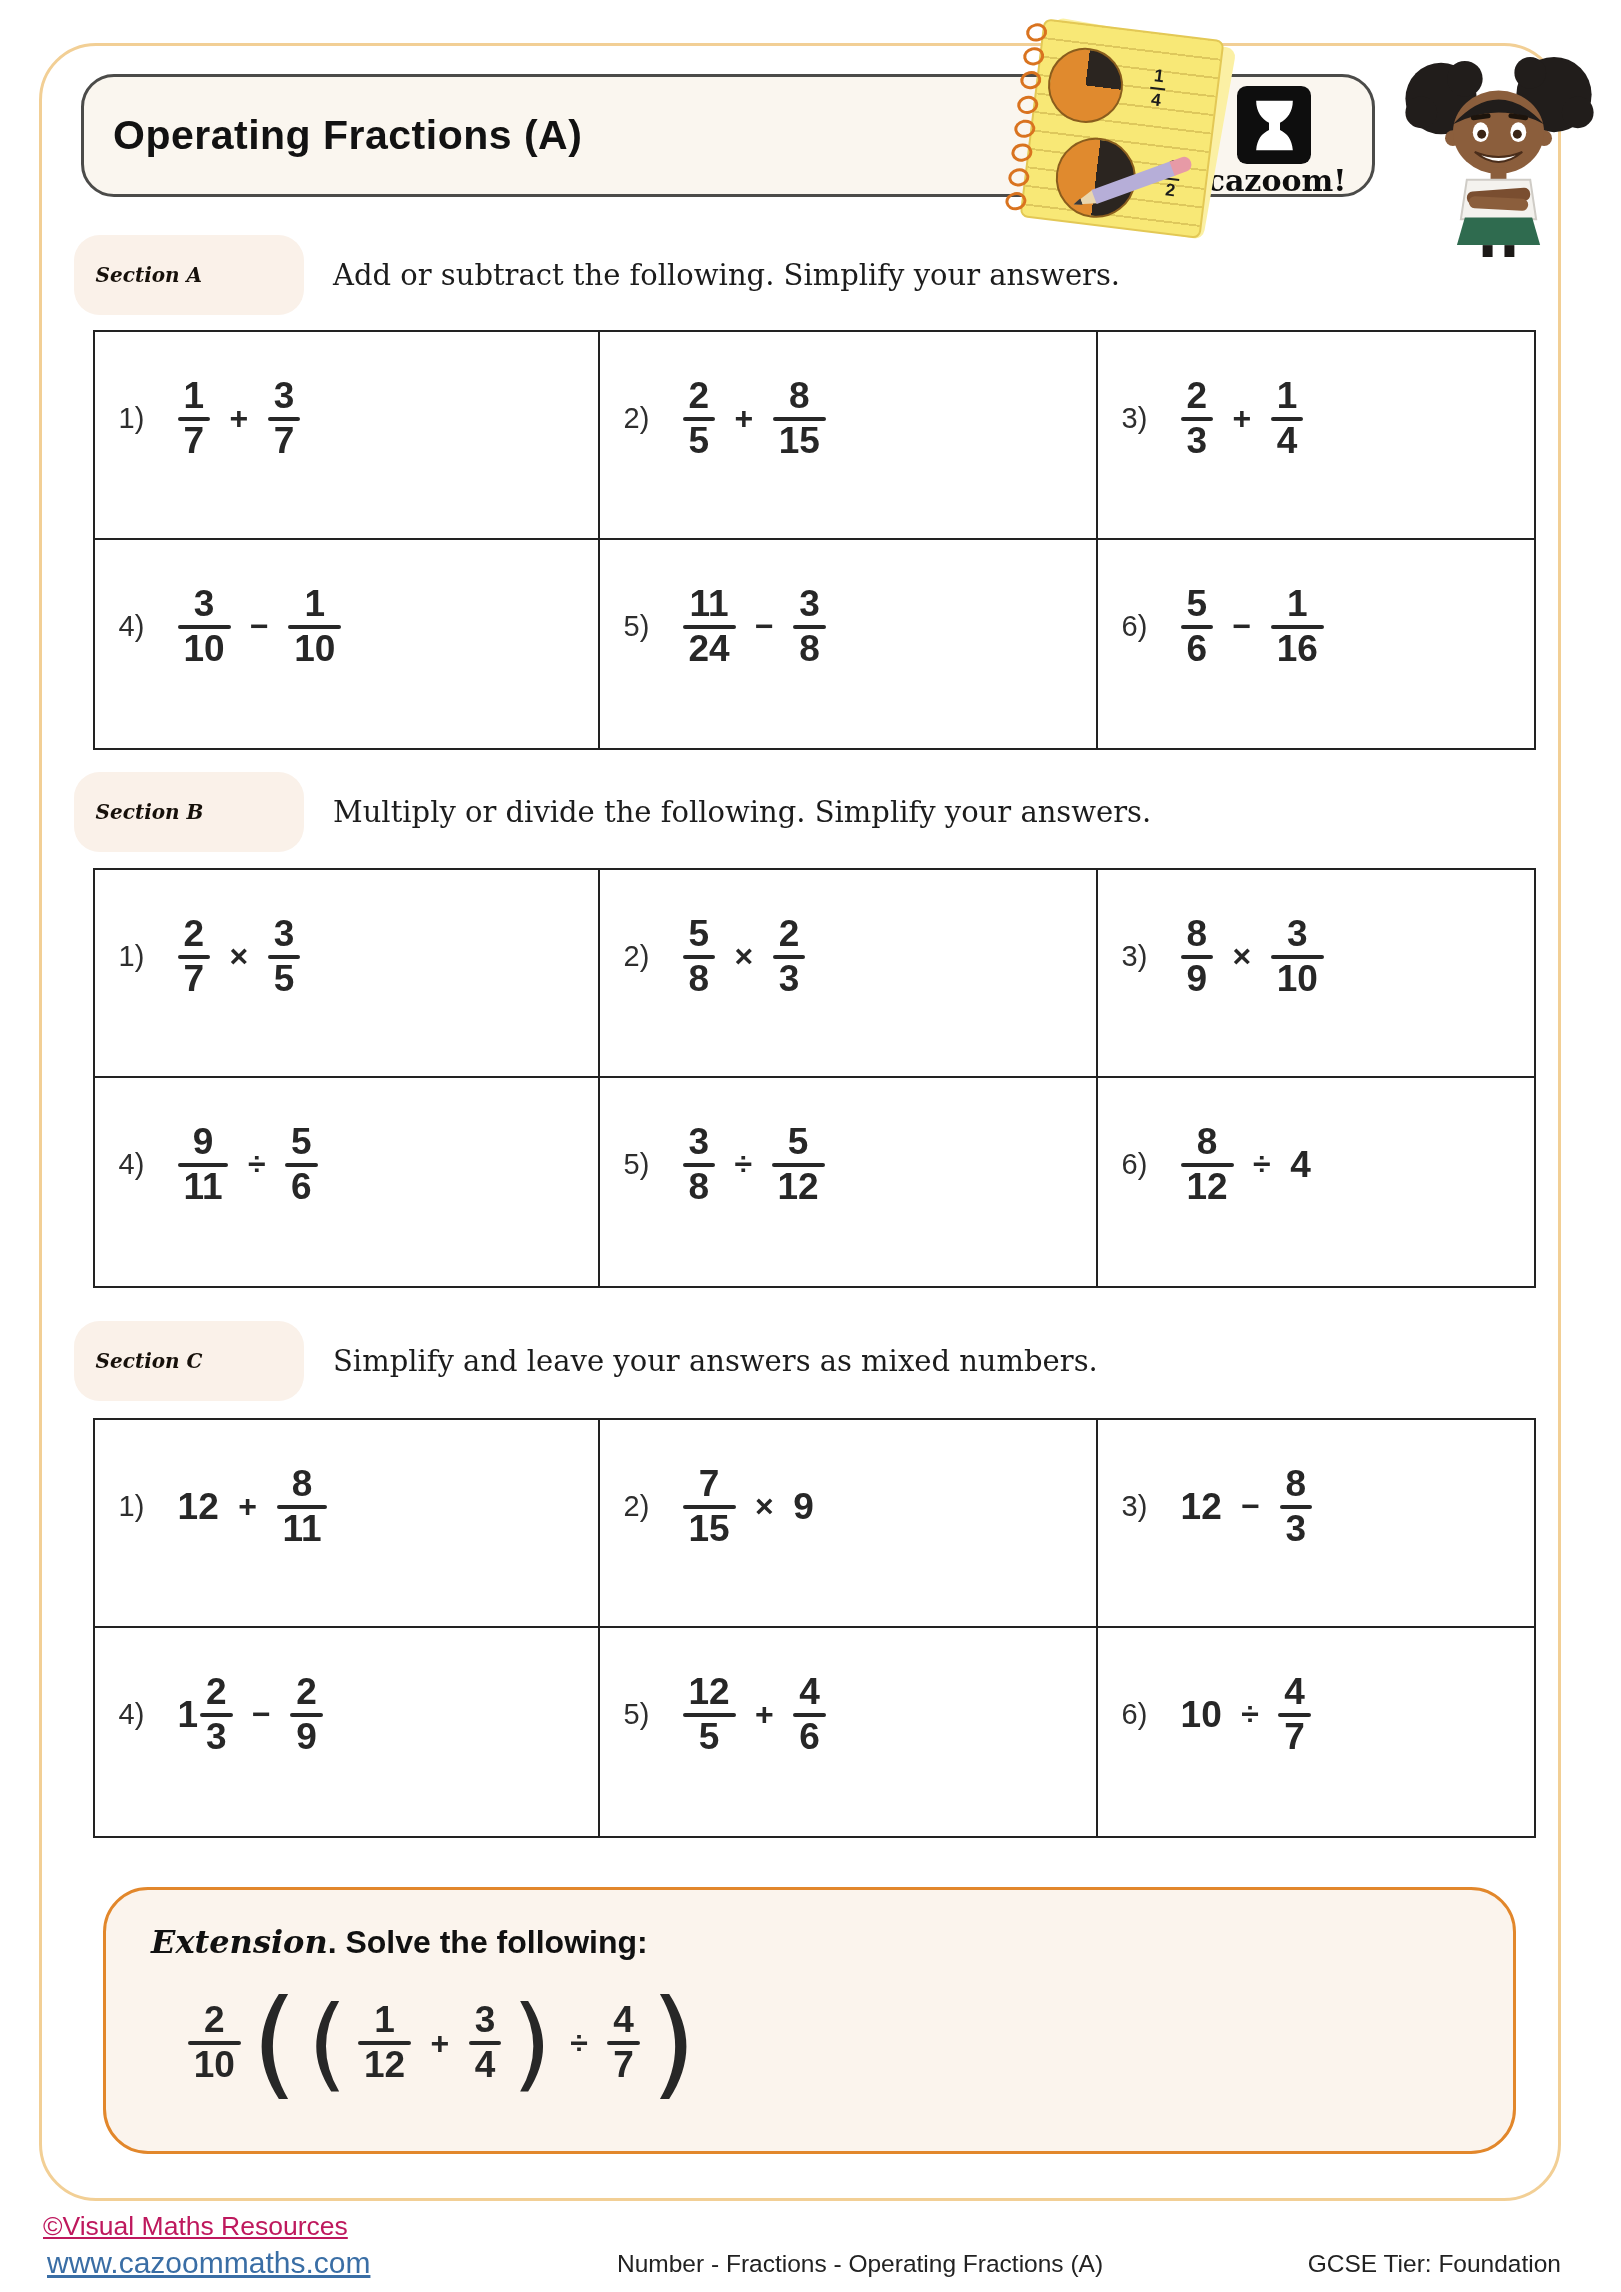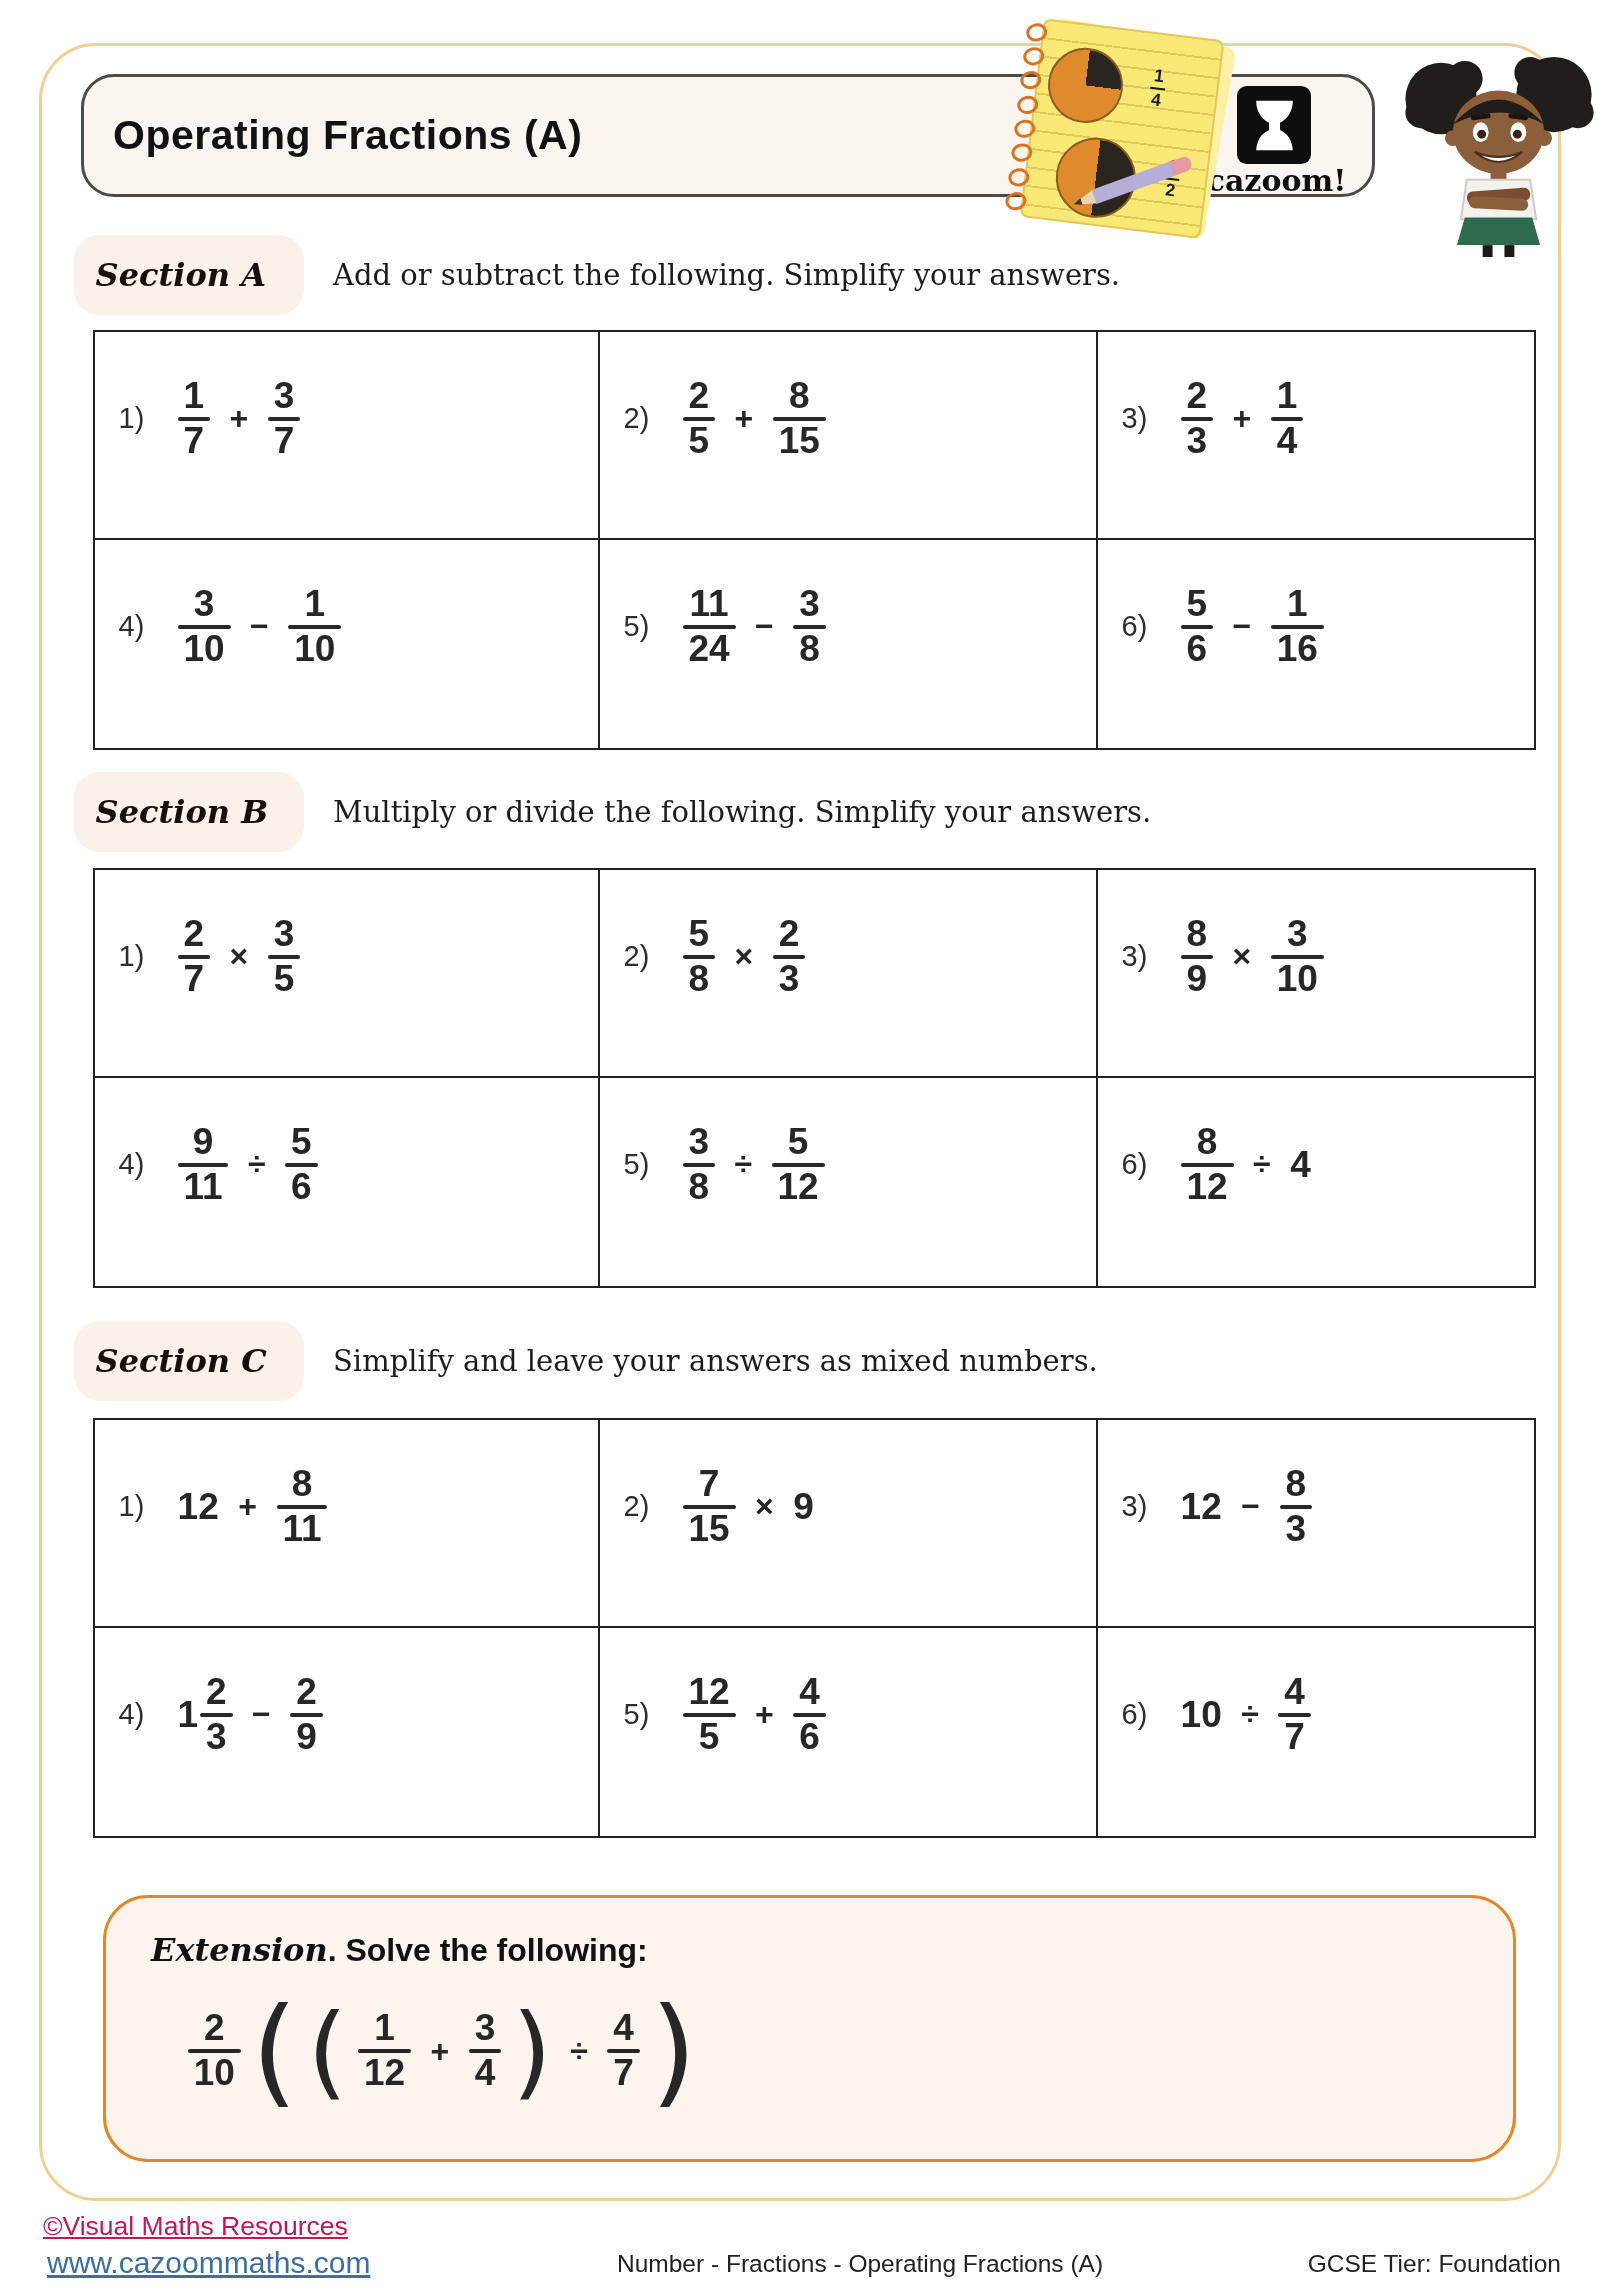--- a/index.html
+++ b/index.html
@@ -51,21 +51,21 @@
     border-radius:9.8px;display:flex;align-items:center;justify-content:center;z-index:2;}
   .logo-text{position:absolute;left:1198px;top:163px;width:157px;text-align:center;z-index:2;
     font-family:"DejaVu Serif", serif;font-weight:bold;font-size:30px;color:#0e0e0e;}
   
   .girl{position:absolute;left:1380px;top:49px;width:241px;height:208px;z-index:3;}
   
   .sec-label{
     position:absolute;left:74px;width:230px;height:80px;background:#FAF1E9;border-radius:25.5px;
     box-sizing:border-box;display:flex;align-items:center;padding-left:21.6px;z-index:1;
   }
-  .sec-label-text{font-family:"DejaVu Serif", serif;font-style:italic;font-weight:bold;font-size:32px;color:#16100a;}
+  .sec-label-text{font-family:"DejaVu Serif", serif;font-style:italic;font-weight:bold;font-size:20px;color:#16100a;}
   .sec-instruction{
     position:absolute;left:333px;height:80px;display:flex;align-items:center;z-index:1;
     font-family:"DejaVu Serif", serif;font-size:29px;color:#1c1c1c;
   }
   .grid{
     position:absolute;left:93px;width:1439px;display:grid;z-index:1;background:#fff;
     grid-template-columns:505px 498px 436px;grid-auto-rows:208px;border:2px solid #222;
   }
   .cell{box-sizing:border-box;}
   .cell:nth-child(3n+1),.cell:nth-child(3n+2){border-right:2px solid #222;}
@@ -76,21 +76,21 @@
   .nu,.de{font-weight:bold;font-size:37px;line-height:1.05;color:#272727;padding:0 5.9px;}
   .bar{align-self:stretch;height:3.9px;background:#272727;border-radius:2px;margin:1px 0;}
   .op{font-weight:bold;font-size:32px;color:#272727;margin:0 13.7px;}
   .wh{font-weight:bold;font-size:37px;color:#272727;margin:0 5.9px;}
   .wh.tight{margin-right:-3.9px;}
   .br{font-family:"DejaVu Sans", sans-serif;color:#272727;line-height:0;display:inline-flex;
     align-items:center;margin:0 4.9px;font-weight:normal;}
   
   .ext-box{
     position:absolute;left:103px;top:1887px;width:1413px;height:267px;box-sizing:border-box;
-    border:3.9px solid #E2872B;border-radius:45px;background:#FBF4ED;z-index:1;margin-top:8px;
+    border:3.9px solid #E2872B;border-radius:45px;background:#FBF4ED;z-index:1;
   }
   .ext-head{margin:33px 0 0 45px;font-size:32px;color:#111;}
   .ext-head .ext-label{font-family:"DejaVu Serif", serif;font-style:italic;font-weight:bold;}
   .ext-head .ext-rest{font-weight:bold;}
   .ext-expr{margin:13.7px 0 0 76px;display:flex;align-items:center;height:137px;}
   
   .f-copy{position:absolute;left:43px;top:2211px;font-size:26.5px;color:#be185d;z-index:1;text-decoration:underline;}
   .f-url{position:absolute;left:47px;top:2246px;font-size:30px;color:#3A6EA5;text-decoration:underline;z-index:1;}
   .f-center{position:absolute;left:617px;top:2250px;font-size:24.5px;color:#222;z-index:1;}
   .f-right{position:absolute;right:60px;top:2250px;font-size:24.5px;color:#222;z-index:1;text-align:center;}

